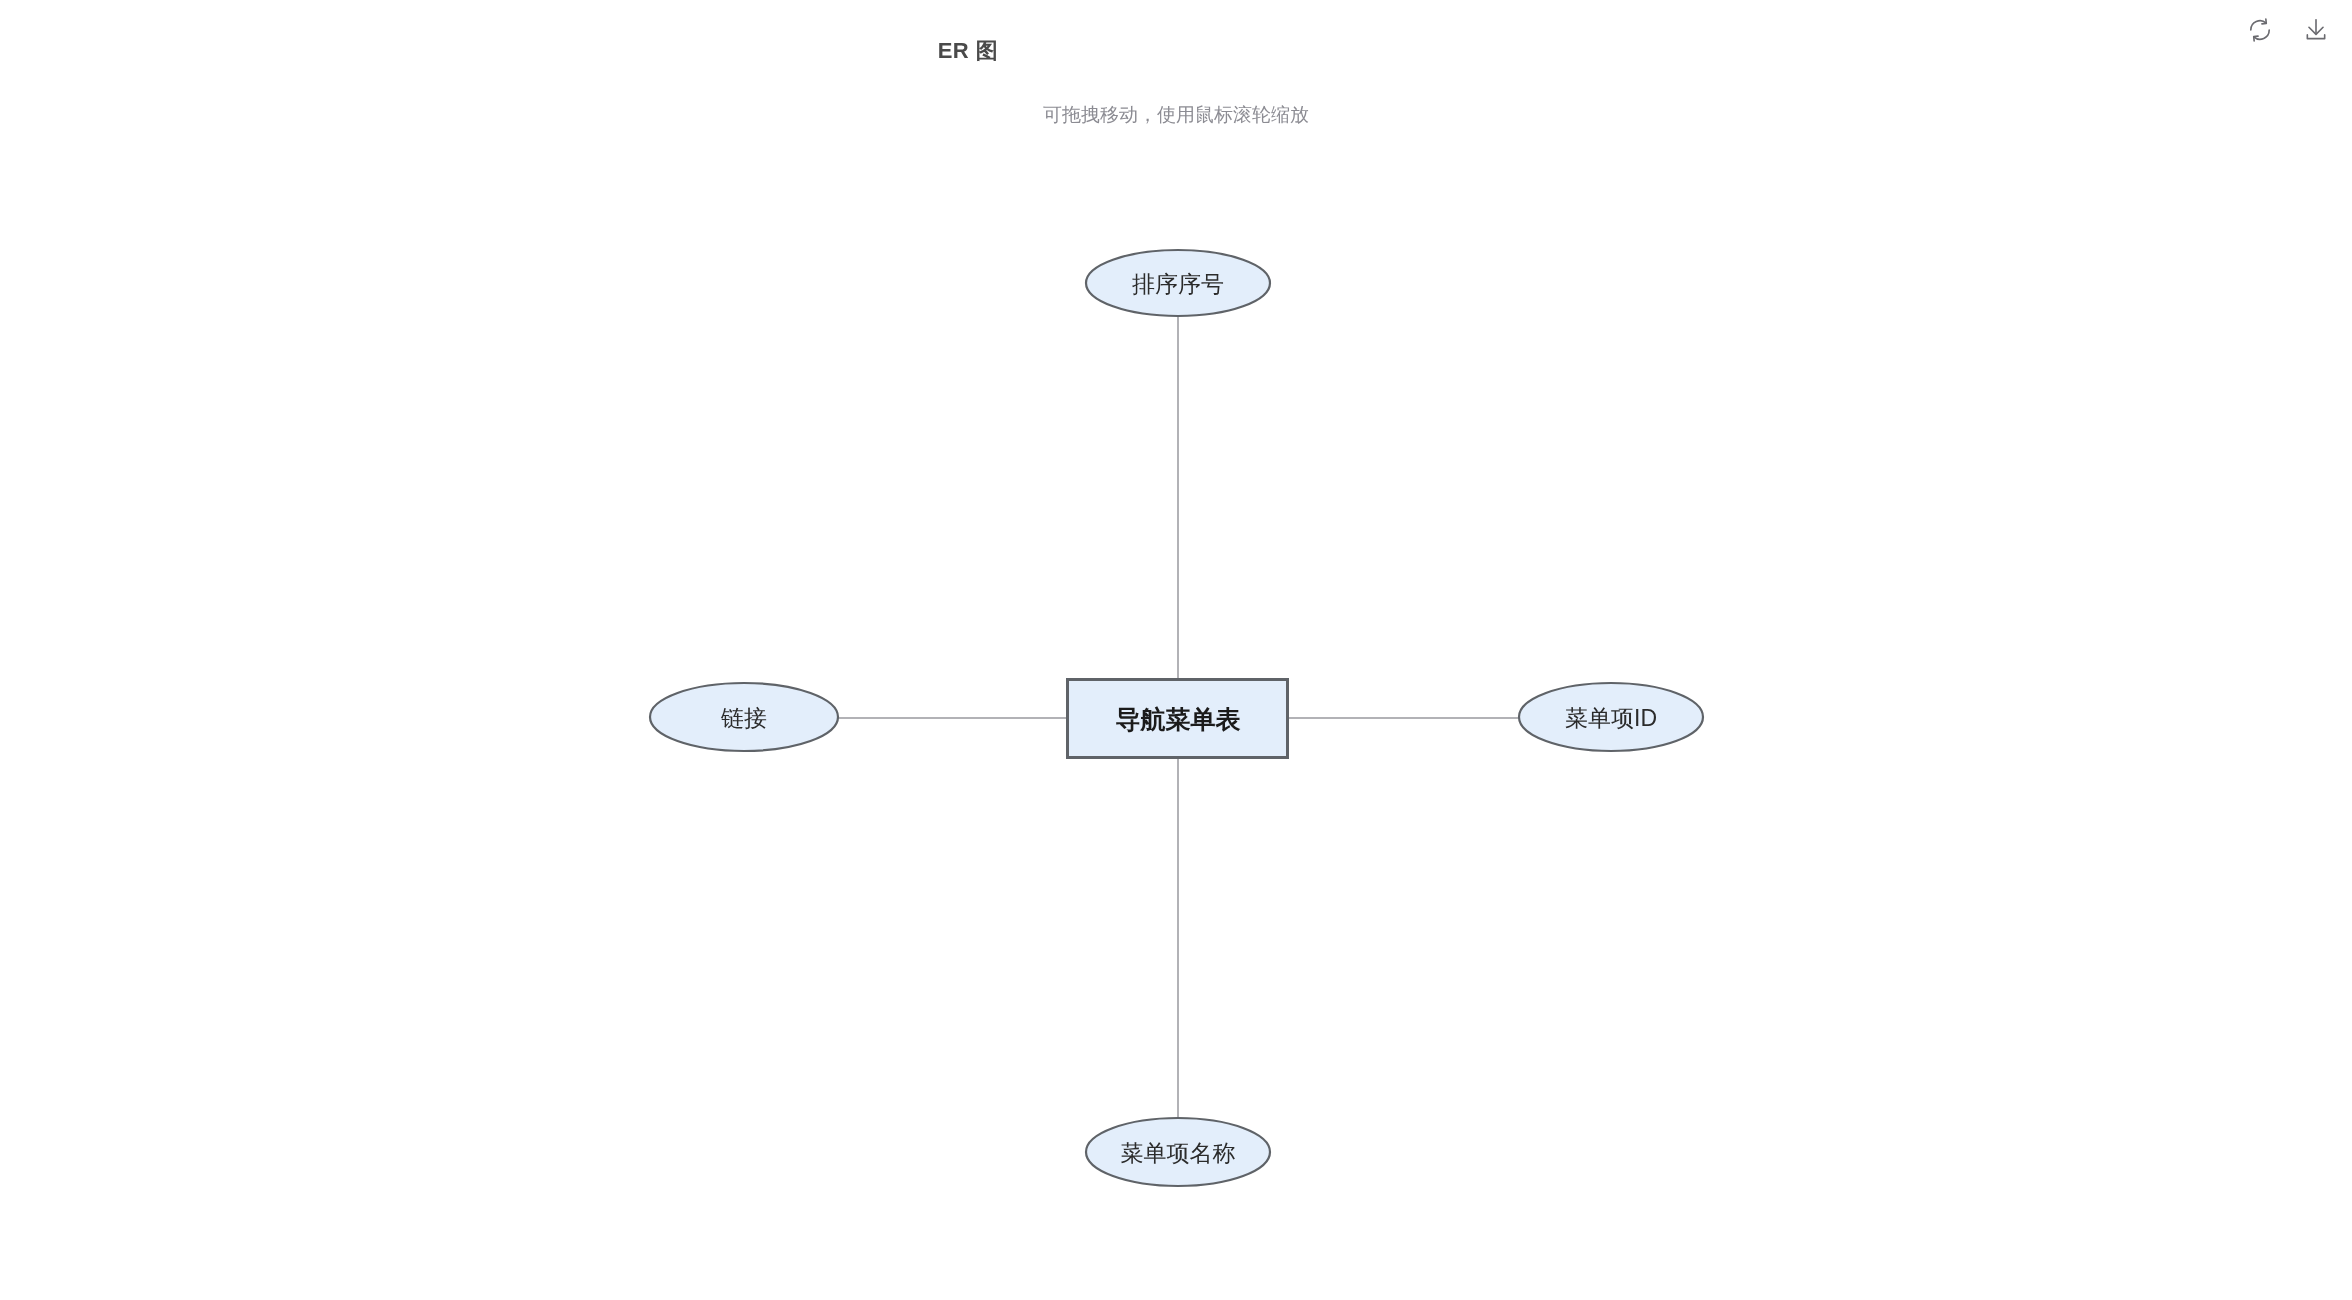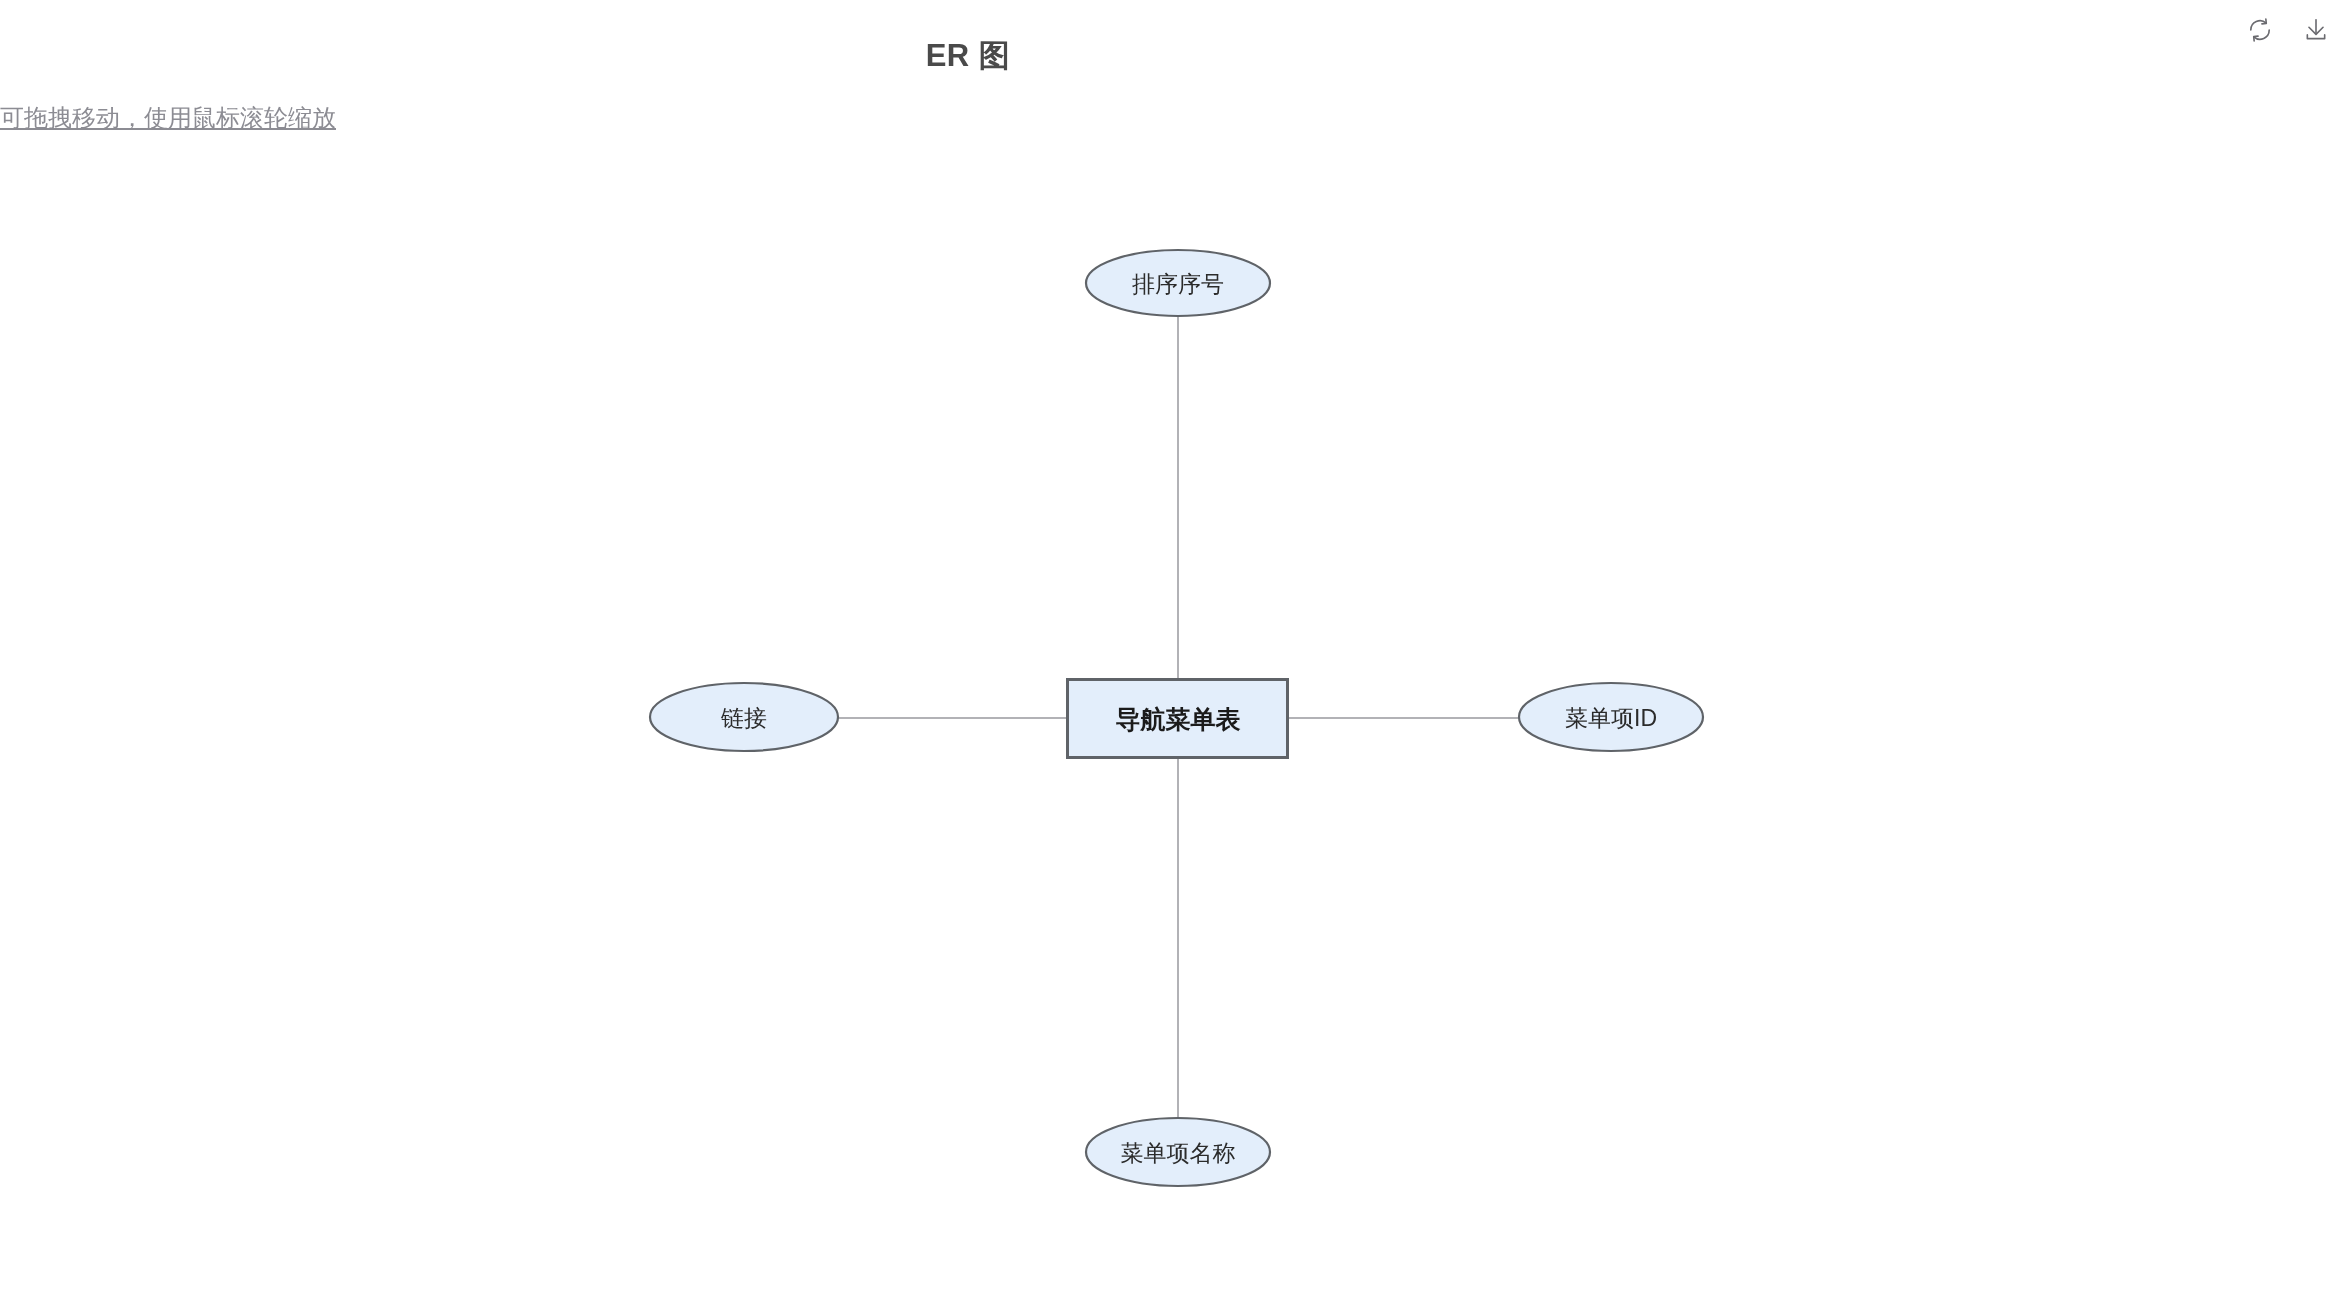--- a/index.html
+++ b/index.html
@@ -24,37 +24,36 @@
     width: 2352px;
     height: 150px;
     pointer-events: none;
   }
   #page-title {
     position: absolute;
     left: 0;
     top: 40px;
     width: 1936px;
     text-align: center;
-    font-size: 31px;
+    font-size: 22px;
     font-weight: bold;
     color: #4a4a4a;
     letter-spacing: 0.5px;
     line-height: 1;
   }
   #page-subtitle {
     position: absolute;
     left: 0;
     top: 104px;
     width: 2352px;
-    text-align: left;
-    font-size: 24px;
+    text-align: center;
+    font-size: 19px;
     font-weight: normal;
     color: #8c8c93;
     line-height: 1.2;
-    text-decoration: underline;
   }
 
   
   #toolbar {
     position: absolute;
     right: 18px;
     top: 12px;
     display: flex;
     align-items: center;
     gap: 20px;

